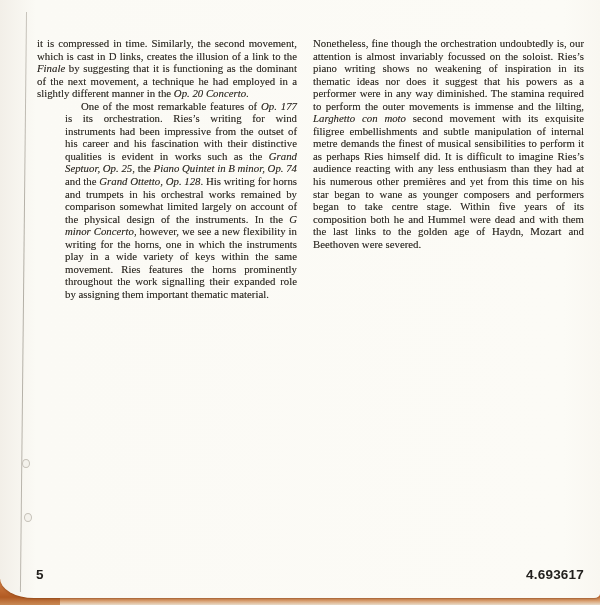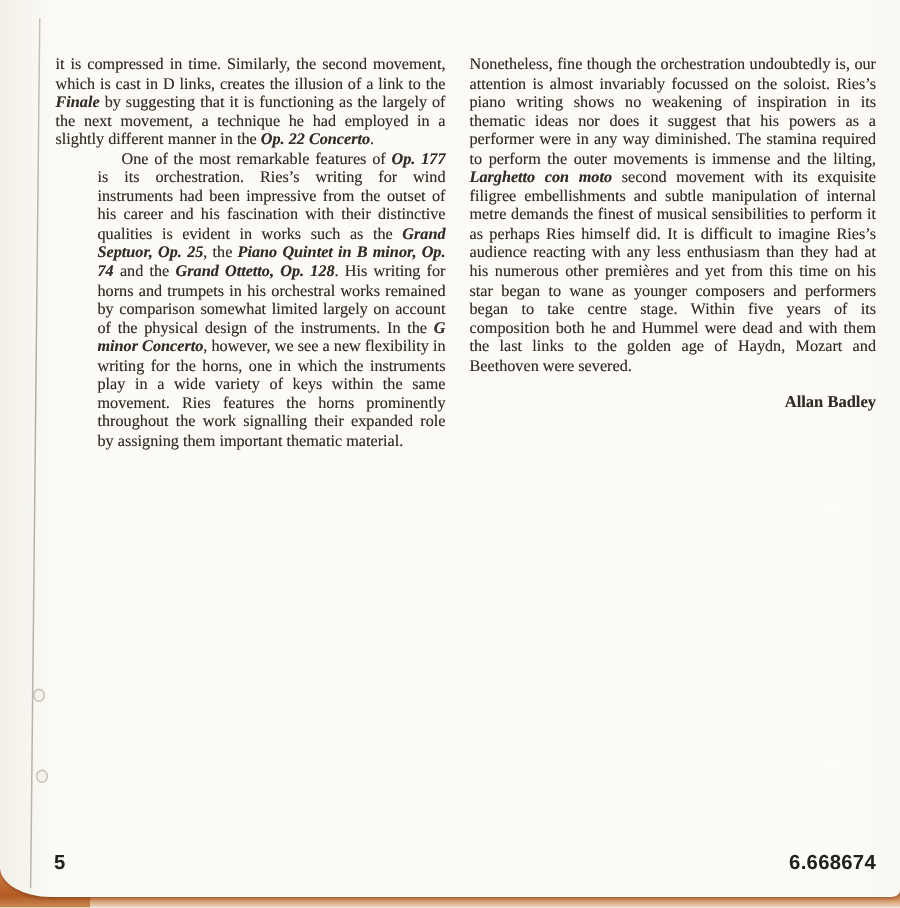--- a/index.html
+++ b/index.html
@@ -51,21 +51,21 @@
     color: #312e29;
     font-size: 10.8px;
     line-height: 12.55px;
     text-align: justify;
     text-shadow: 0 0 0.3px rgba(70,62,50,0.55);
   }
   .col-left  { left: 37px;  width: 260px; }
   .col-right { left: 313px; width: 271px; }
   .para { margin: 0; }
   .para.indent { text-indent: 16px; margin-left: 28px; }
-  .em { font-style: italic; font-weight: bold; }
+  .em { font-style: italic; }
   .author {
     margin: 12px 0 0 0;
     text-align: right;
     font-weight: bold;
     font-size: 11px;
   }
   .page-number, .catalogue {
     position: absolute; top: 567px;
     font-family: "Liberation Sans", "DejaVu Sans", sans-serif;
     font-weight: 700;
@@ -82,25 +82,24 @@
 <div class="scan">
   <div class="backdrop"></div>
   <div class="backdrop-corner"></div>
 
   <div class="page">
     <div class="fold-line"></div>
     <div class="staple s1"></div>
     <div class="staple s2"></div>
 
     <div class="col col-left">
-      <p class="para"><span>it is compressed in time. Similarly, the second movement, which is cast in D links, creates the illusion of a link to the </span><span class="em">Finale</span><span> by suggesting that it is functioning as the largely of the next movement, a technique he had employed in a slightly different manner in the </span><span class="em">Op. 22 Concerto</span><span>.</span></p>
+      <p class="para"><span>it is compressed in time. Similarly, the second movement, which is cast in D links, creates the illusion of a link to the </span><span class="em">Finale</span><span> by suggesting that it is functioning as the dominant of the next movement, a technique he had employed in a slightly different manner in the </span><span class="em">Op. 20 Concerto</span><span>.</span></p>
       <p class="para indent"><span>One of the most remarkable features of </span><span class="em">Op. 177</span><span> is its orchestration. Ries’s writing for wind instruments had been impressive from the outset of his career and his fascination with their distinctive qualities is evident in works such as the </span><span class="em">Grand Septuor, Op. 25</span><span>, the </span><span class="em">Piano Quintet in B minor, Op. 74</span><span> and the </span><span class="em">Grand Ottetto, Op. 128</span><span>. His writing for horns and trumpets in his orchestral works remained by comparison somewhat limited largely on account of the physical design of the instruments. In the </span><span class="em">G minor Concerto</span><span>, however, we see a new flexibility in writing for the horns, one in which the instruments play in a wide variety of keys within the same movement. Ries features the horns prominently throughout the work signalling their expanded role by assigning them important thematic material.</span></p>
     </div>
 
     <div class="col col-right">
       <p class="para"><span>Nonetheless, fine though the orchestration undoubtedly is, our attention is almost invariably focussed on the soloist. Ries’s piano writing shows no weakening of inspiration in its thematic ideas nor does it suggest that his powers as a performer were in any way diminished. The stamina required to perform the outer movements is immense and the lilting, </span><span class="em">Larghetto con moto</span><span> second movement with its exquisite filigree embellishments and subtle manipulation of internal metre demands the finest of musical sensibilities to perform it as perhaps Ries himself did. It is difficult to imagine Ries’s audience reacting with any less enthusiasm than they had at his numerous other premières and yet from this time on his star began to wane as younger composers and performers began to take centre stage. Within five years of its composition both he and Hummel were dead and with them the last links to the golden age of Haydn, Mozart and Beethoven were severed.</span></p>
-      <p class="author">Allan Badley</p>
     </div>
 
     <div class="page-number">5</div>
-    <div class="catalogue">6.668674</div>
+    <div class="catalogue">4.693617</div>
   </div>
 </div>
 
 </body></html>

